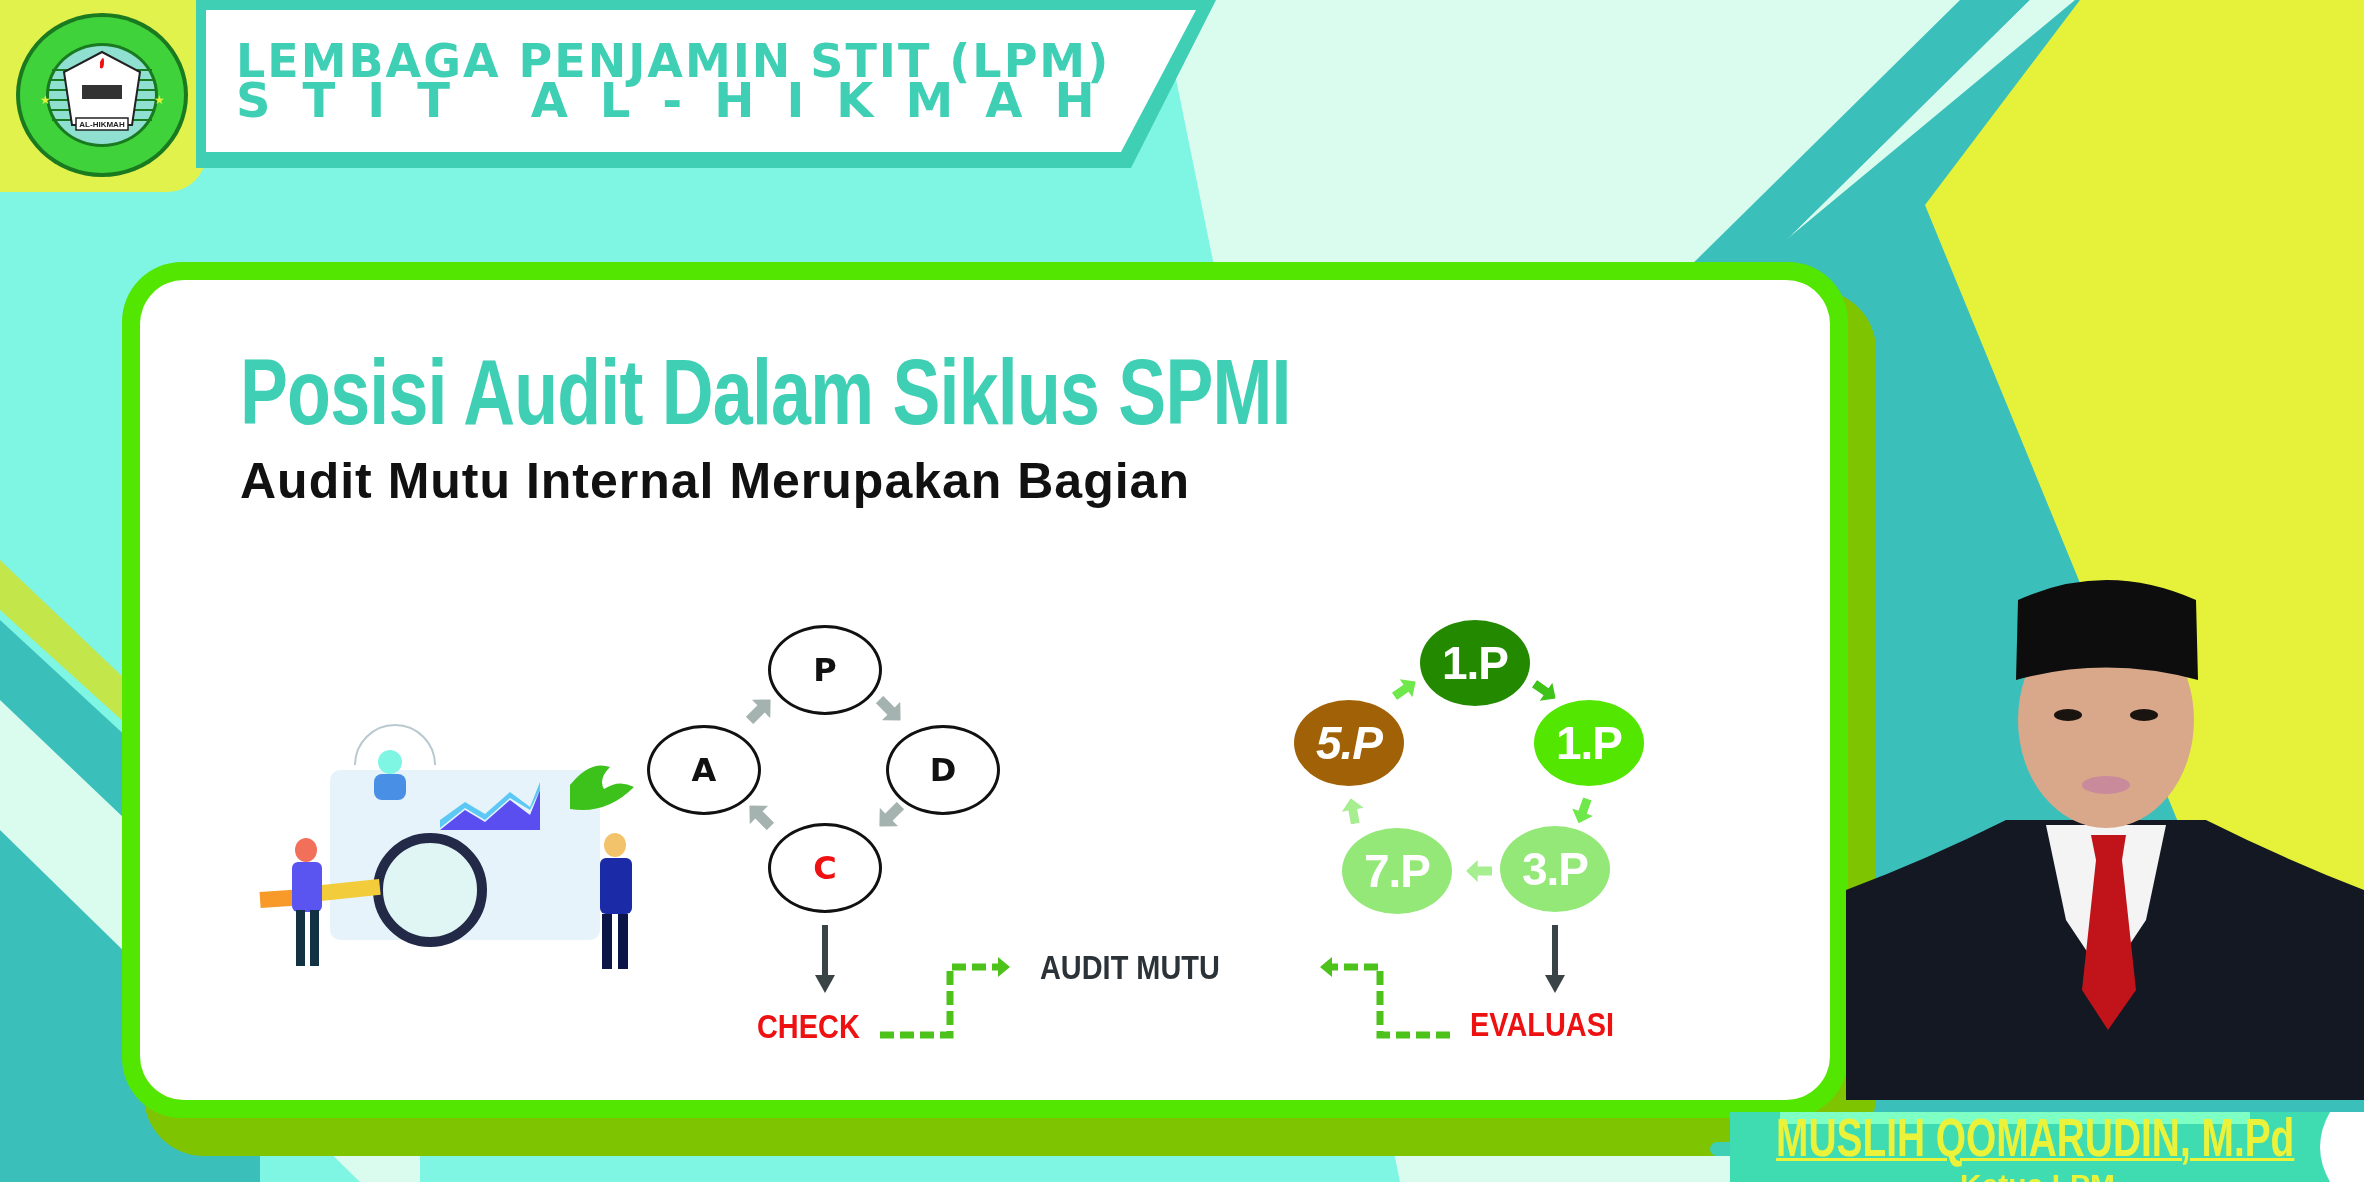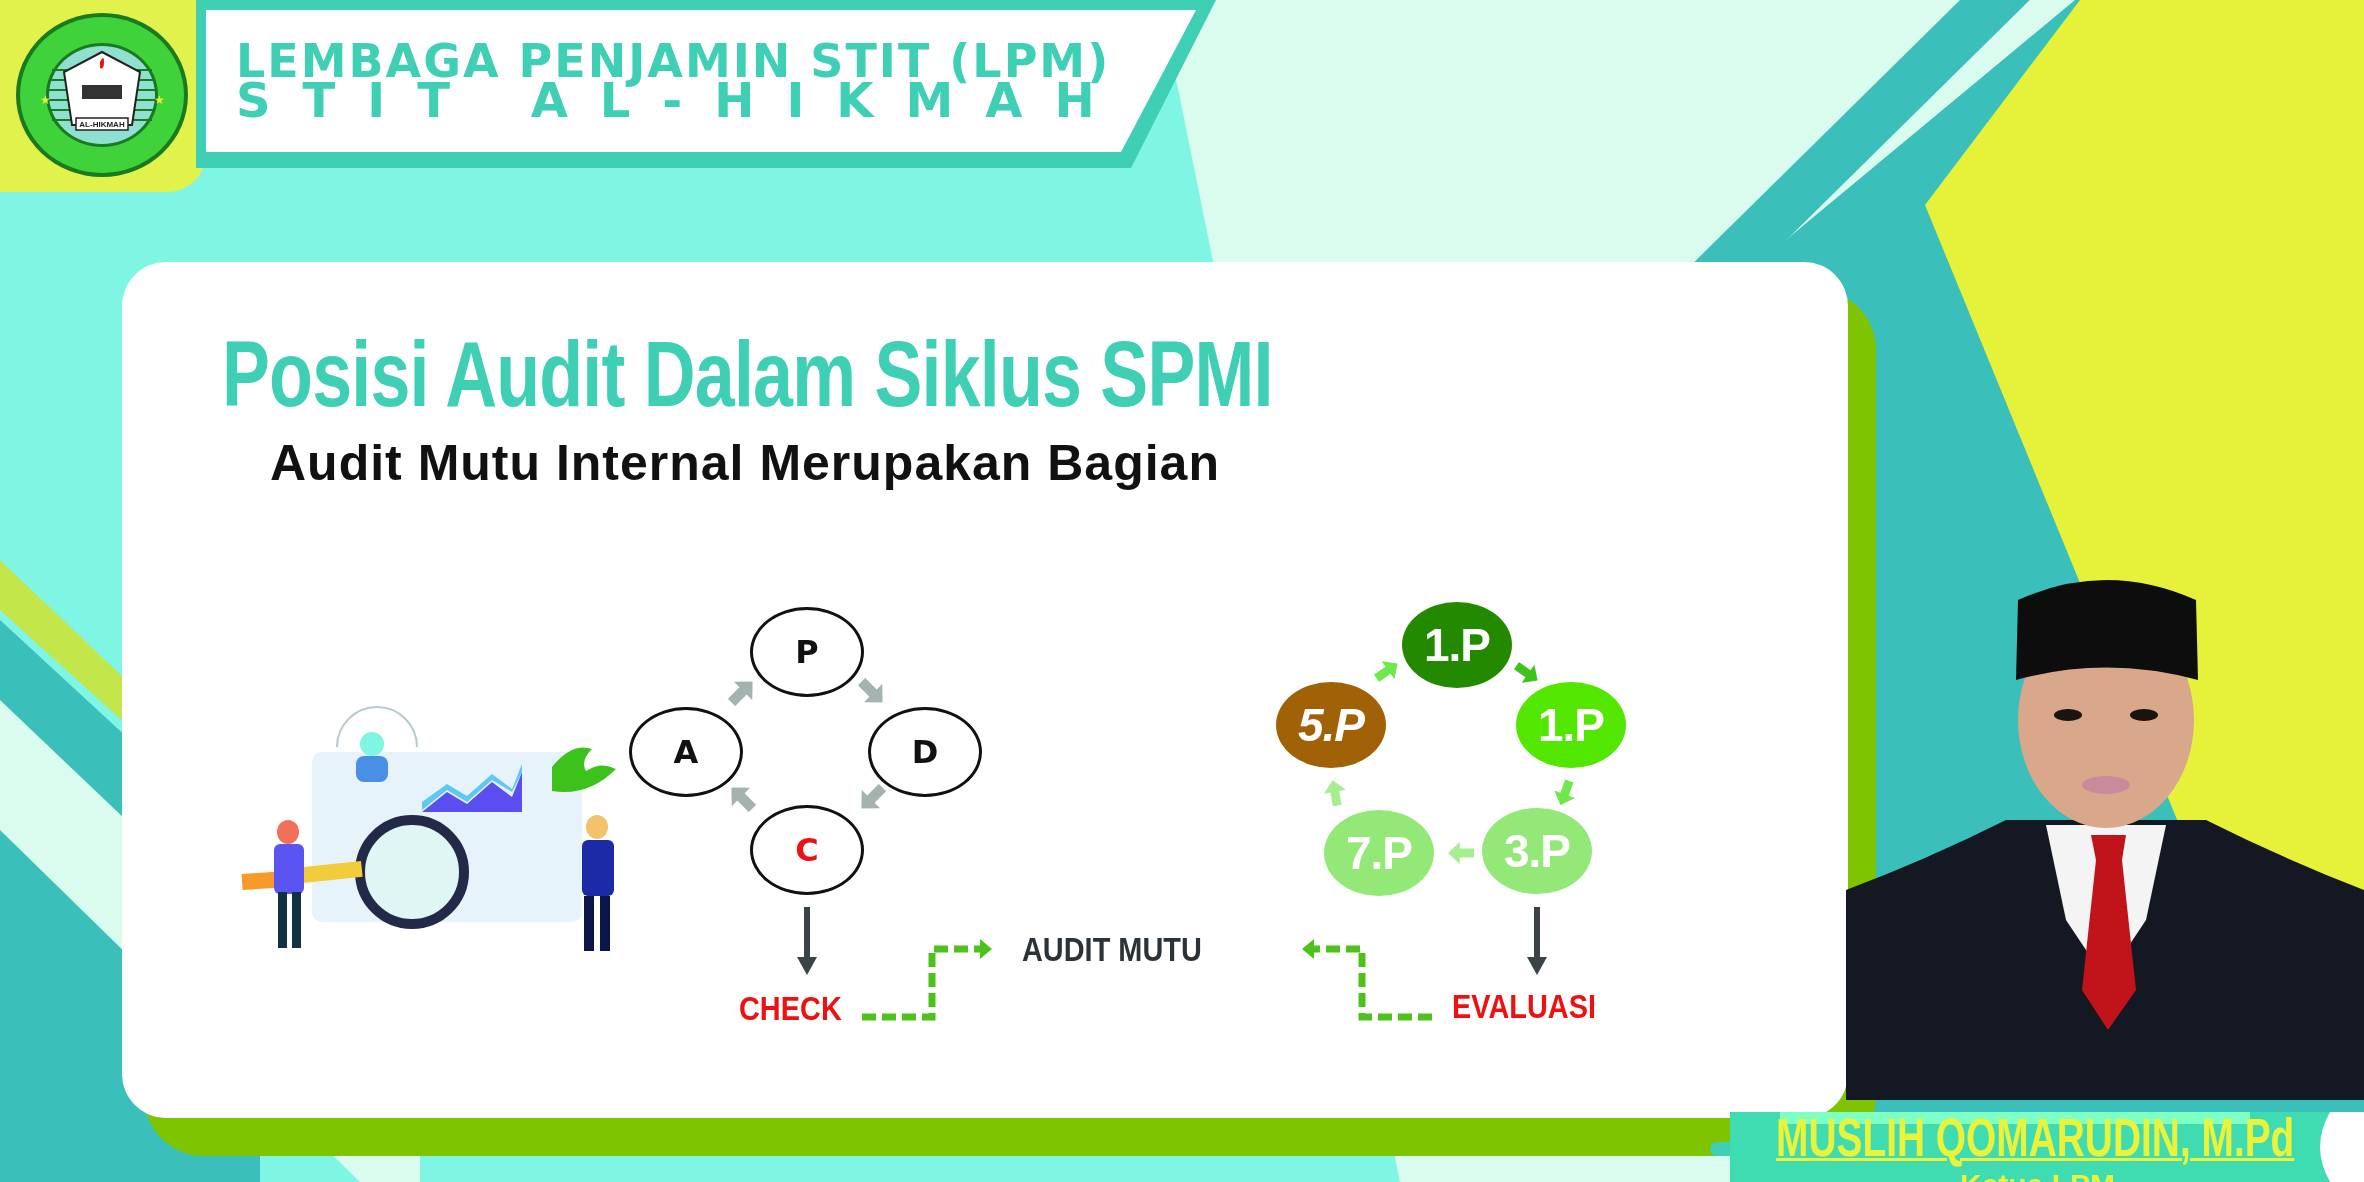--- a/index.html
+++ b/index.html
@@ -12,25 +12,25 @@
 
   
   .logo-box { left: 0; top: 0; width: 206px; height: 192px; background: #e2f24c; border-bottom-right-radius: 38px; }
   .logo { left: 12px; top: 10px; width: 180px; height: 170px; }
   .banner { left: 196px; top: 0; width: 1020px; height: 168px; }
   .banner-title { left: 236px; top: 34px; font-family: "DejaVu Sans", sans-serif; font-weight: bold; font-size: 46px; color: #3ecfb4; letter-spacing: 2px; white-space: nowrap; }
   .banner-sub { left: 236px; top: 72px; font-family: "DejaVu Sans", sans-serif; font-weight: bold; font-size: 48px; color: #3ecfb4; letter-spacing: 32px; white-space: nowrap; }
 
   
   .card-shadow { left: 144px; top: 290px; width: 1732px; height: 866px; background: #7fc400; border-radius: 60px; }
-  .card { left: 122px; top: 262px; width: 1726px; height: 856px; background: #52e600; border-radius: 60px; }
+  .card { left: 122px; top: 262px; width: 1726px; height: 856px; background: #52e600; border-radius: 60px; padding: 18px; }
   .card-inner { width: 100%; height: 100%; background: #fff; border-radius: 44px; position: relative; }
 
   .title { left: 100px; top: 60px; font-family: "Liberation Sans", sans-serif; font-weight: bold; font-size: 92px; color: #3ecfb4; transform: scaleX(0.78); transform-origin: left top; white-space: nowrap; letter-spacing: -1px; }
-  .subtitle { left: 100px; top: 170px; font-weight: bold; font-size: 50px; color: #111; line-height: 62px; letter-spacing: 1px; margin-left: 48px; }
+  .subtitle { left: 100px; top: 170px; font-weight: bold; font-size: 50px; color: #111; line-height: 62px; letter-spacing: 1px; }
 
   
   .illus { left: 100px; top: 430px; width: 420px; height: 290px; }
 
   
   .pdca-circle { width: 114px; height: 90px; border: 3px solid #111; border-radius: 50%; background: #fff; display: flex; align-items: center; justify-content: center; font-family: "DejaVu Sans", sans-serif; font-weight: bold; font-size: 32px; color: #111; }
   .pdca-circle.red { color: #e11; }
   .arrow-gray { width: 30px; height: 26px; background: #a5b3b0; clip-path: polygon(0 30%, 55% 30%, 55% 0, 100% 50%, 55% 100%, 55% 70%, 0 70%); }
 
   

